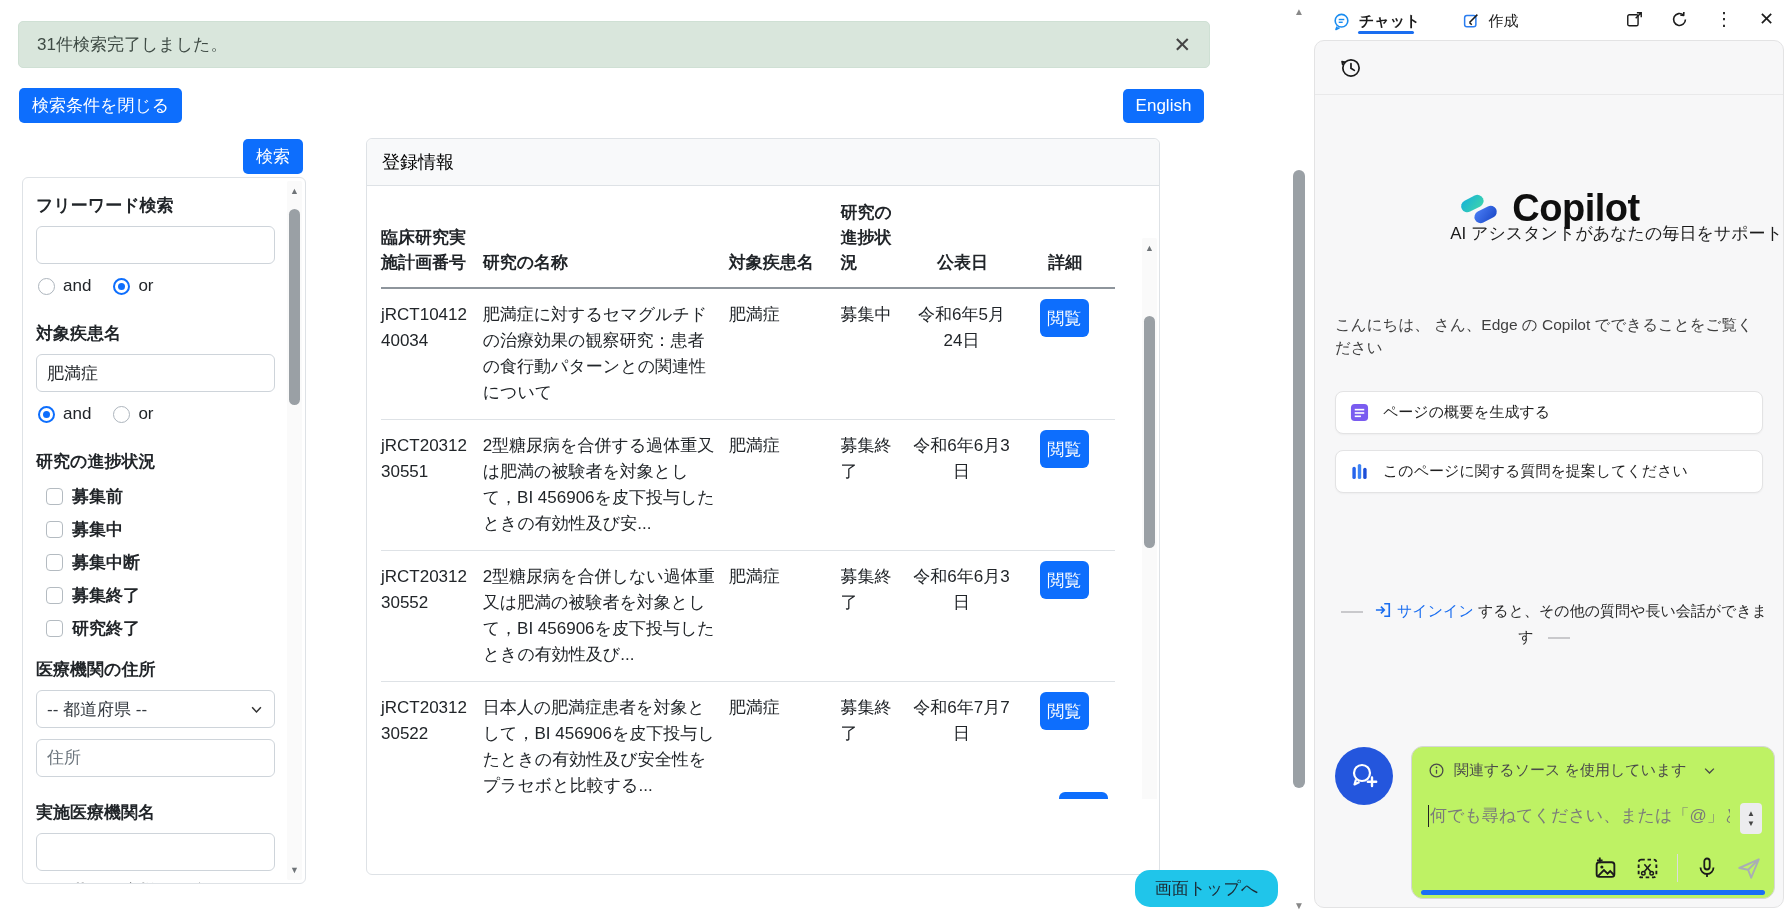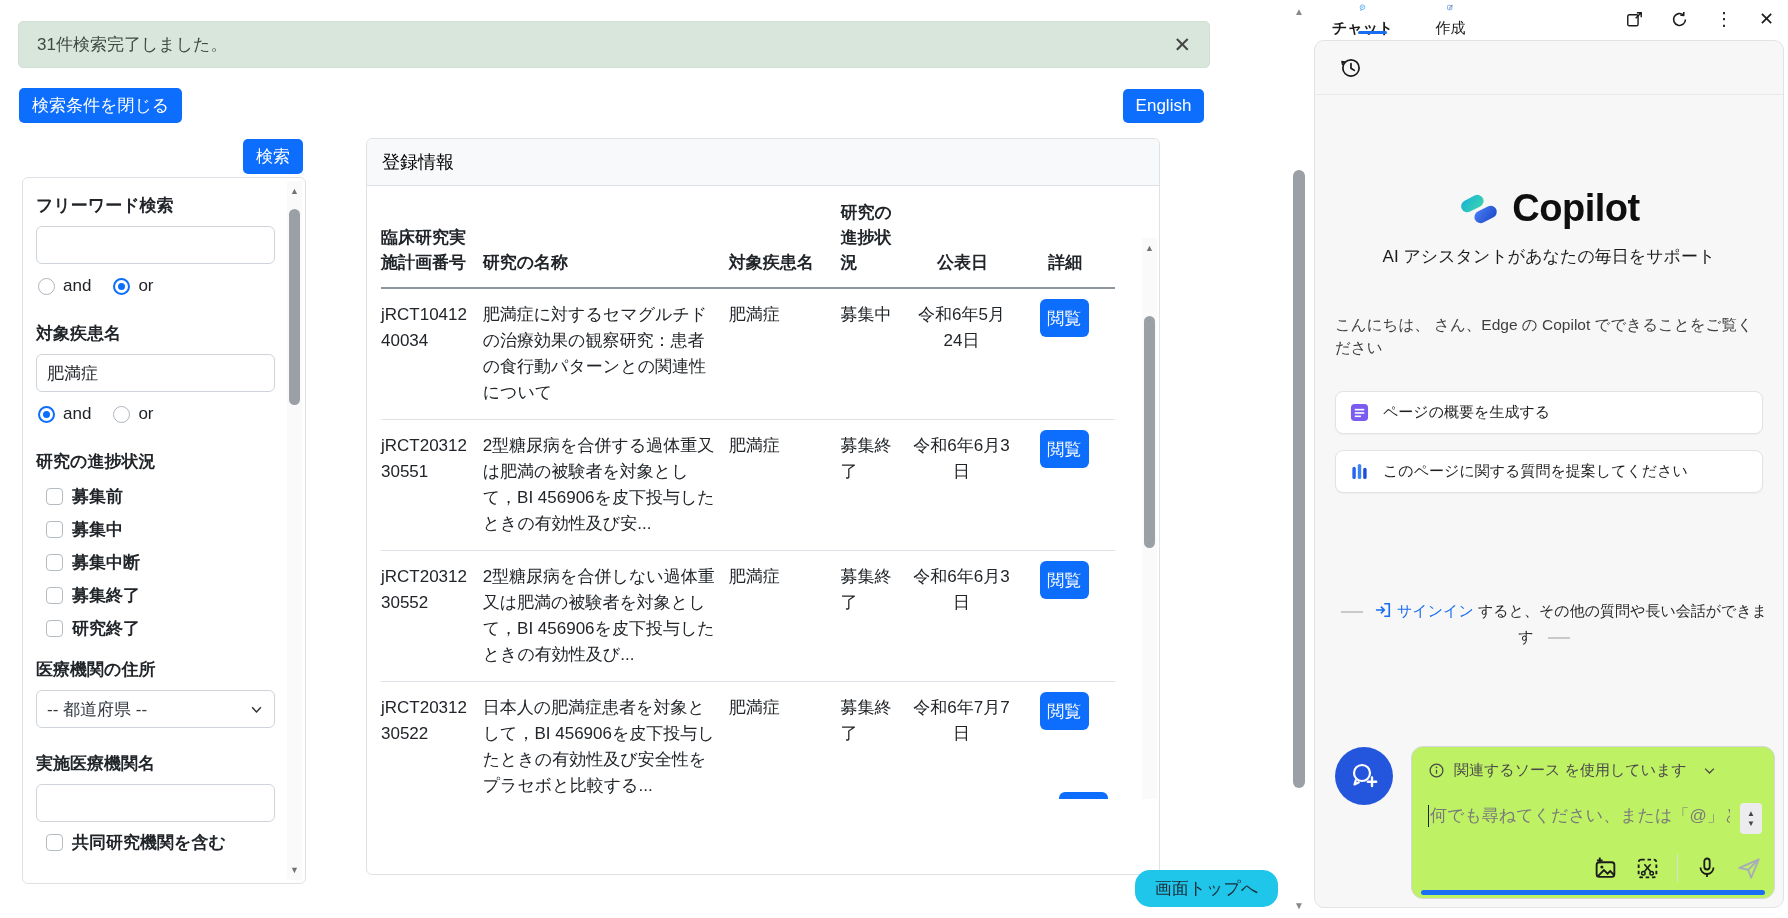--- a/index.html
+++ b/index.html
@@ -71,35 +71,35 @@
     border:none; border-radius:15px; font-size:17px; font-family:inherit; cursor:pointer; }
   #main-scroll { left:1289px; top:0; width:20px; height:918px; background:#fff; }
   #main-scroll .arr { position:absolute; left:0; width:100%; text-align:center; font-size:10px; color:#888; }
   #main-scroll .thumb { position:absolute; left:4px; width:12px; top:170px; height:618px;
     background:#9aa0a5; border-radius:6px; }
 
   
   #copilot { left:1312px; top:0; width:476px; height:918px; }
   #cp-topbar { height:38px; display:flex; align-items:center; background:#fff; }
   .cp-tab { display:flex; align-items:center; gap:8px; font-size:15px; color:#1b1b1b;
-    position:relative; height:100%; padding-top:4px;flex-direction:column; }
+    position:relative; height:100%; padding-top:4px; }
   .cp-tab.active { font-weight:bold; }
   .cp-tab.active::after { content:""; position:absolute; left:26px; right:6px; bottom:4px;
     height:3px; border-radius:2px; background:#1a6ef0; }
   #tab-chat { margin-left:20px; }
   #tab-compose { margin-left:42px; }
   .cp-actions { margin-left:auto; margin-right:14px; display:flex; align-items:center; gap:26px; color:#1b1b1b; }
   .cp-actions .txt-ic { font-size:18px; line-height:1; }
   #cp-card { position:absolute; left:2px; top:40px; width:470px; height:868px;
     background:#f7f7f8; border:1px solid #e3e3e4; border-radius:10px; overflow:hidden; }
   #cp-history { height:54px; border-bottom:1px solid #e9e9ea; display:flex; align-items:center; padding-left:24px; }
   #cp-logo-row { position:absolute; left:0; top:146px; width:100%; display:flex; gap:12px;
     align-items:center; justify-content:center; }
   #cp-logo-row .brand { font-size:38px; font-weight:800; color:#0f0f0f; letter-spacing:-.5px; }
-  #cp-tagline { position:absolute; top:204px; width:100%; text-align:center; font-size:17px; color:#1b1b1b; }
+  #cp-tagline { position:absolute; top:181px; width:100%; text-align:right; font-size:17px; color:#1b1b1b; }
   #cp-greeting { position:absolute; top:272px; left:20px; right:16px; font-size:15.5px;
     line-height:23px; color:#3f3f3f; }
   .cp-suggest { position:absolute; left:20px; right:20px; height:43px; background:#fff;
     border:1px solid #e3e3e4; border-radius:8px; display:flex; align-items:center; gap:14px;
     padding-left:14px; font-size:15px; color:#1f1f1f; box-shadow:0 1px 2px rgba(0,0,0,.04); cursor:pointer; }
   #sug-1 { top:350px; } #sug-2 { top:409px; }
   #cp-signin { position:absolute; top:557px; left:14px; right:14px; text-align:center;
     font-size:15px; line-height:26px; color:#2b2b2b; }
   #cp-signin .lnk { color:#1a6ef0; }
   #cp-signin .dash { display:inline-block; width:22px; height:2px; background:#c9c9cc; vertical-align:middle; margin:0 10px; }
@@ -176,20 +176,21 @@
       <span>研究終了</span>
     </div>
 
     <div class="f-label">医療機関の住所</div>
     <div class="select">
       <span>-- 都道府県 --</span>
       <svg width="15" height="15" viewBox="0 0 24 24">
         <polyline points="5,8.5 12,16 19,8.5" fill="none" stroke="#333" stroke-width="2.4"></polyline>
         </svg>
     </div>
+    <input class="f-input" style="margin-top: 11px;" placeholder="住所">
 
     <div class="f-label" style="margin-top:24px;">実施医療機関名</div>
     <input class="f-input" value="" style="">
     <div class="chk-row" style="margin-top:9px;">
       <span class="chk"></span>
       <span>共同研究機関を含む</span>
     </div>
   </div>
   <div id="form-scroll" class="vscroll">
     <span class="arr" style="top:5px;">▲</span>

